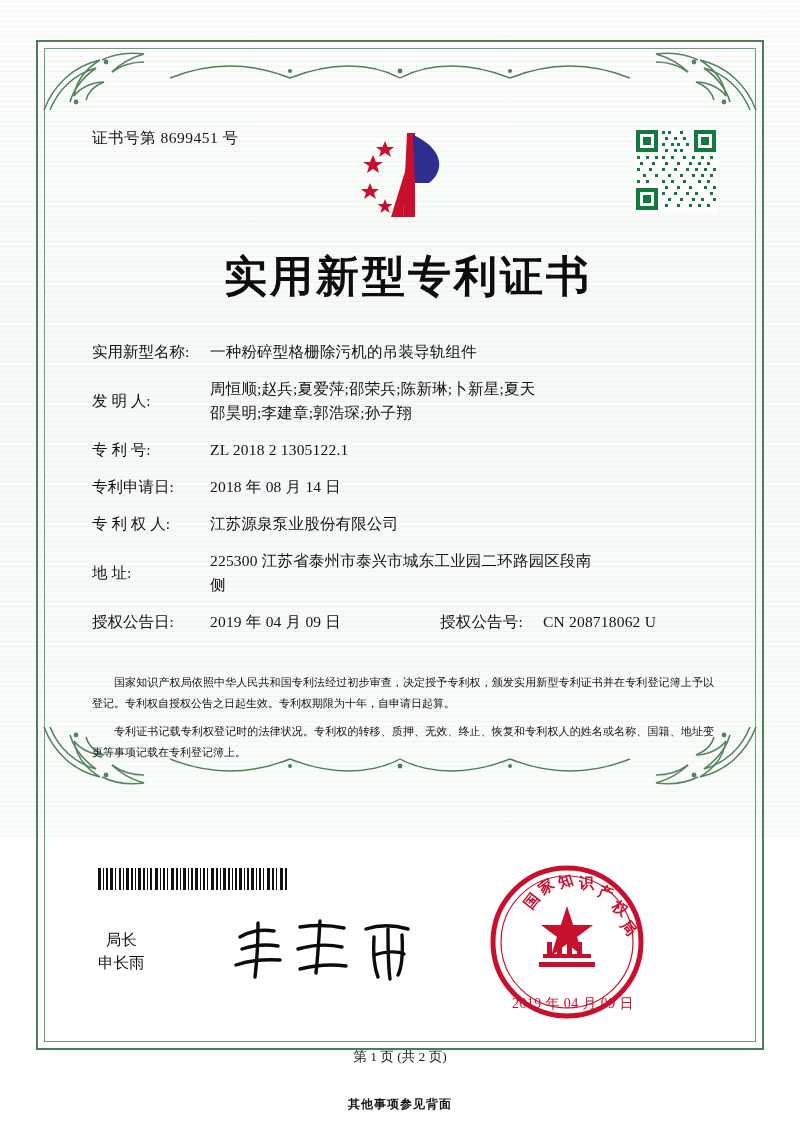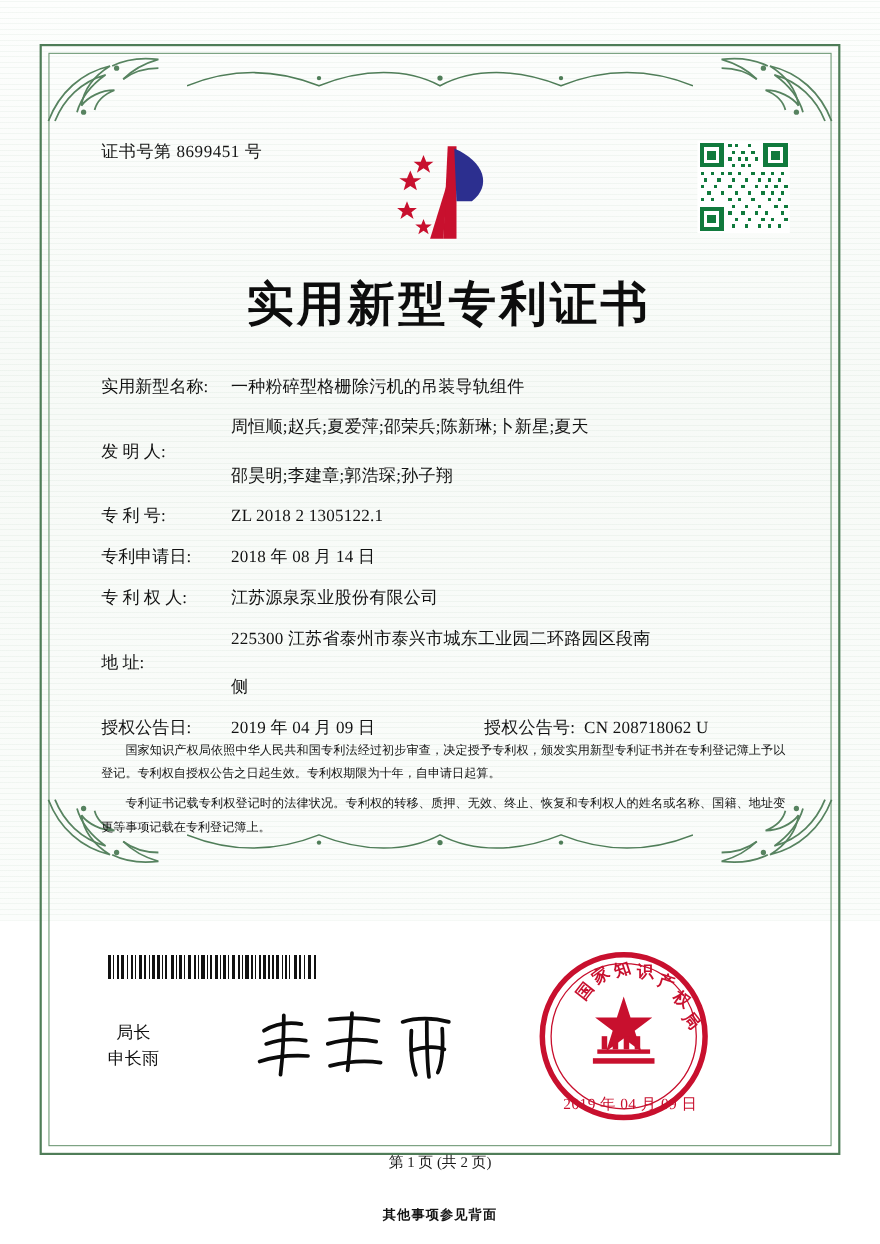--- a/index.html
+++ b/index.html
@@ -121,27 +121,27 @@
   .row .label {
     width: 118px;
     flex: none;
     white-space: nowrap;
     letter-spacing: 0px;
   }
   .row .value {
     flex: 1;
     letter-spacing: 0.2px;
   }
-  .row .value .line2 { display:block;margin-top:20px; }
+  .row .value .line2 { display:block; }
 
   .row.inline-two .value {
     display: flex;
   }
   .row.inline-two .value .first { width: 230px; }
-  .row.inline-two .value .second-label { margin-right: 8px; }
+  .row.inline-two .value .second-label { margin-right: 20px; }
 
   
   .paragraphs {
     position: absolute;
     left: 92px;
     top: 672px;
     width: 622px;
     font-size: 11px;
     line-height: 1.95;
     text-align: justify;

